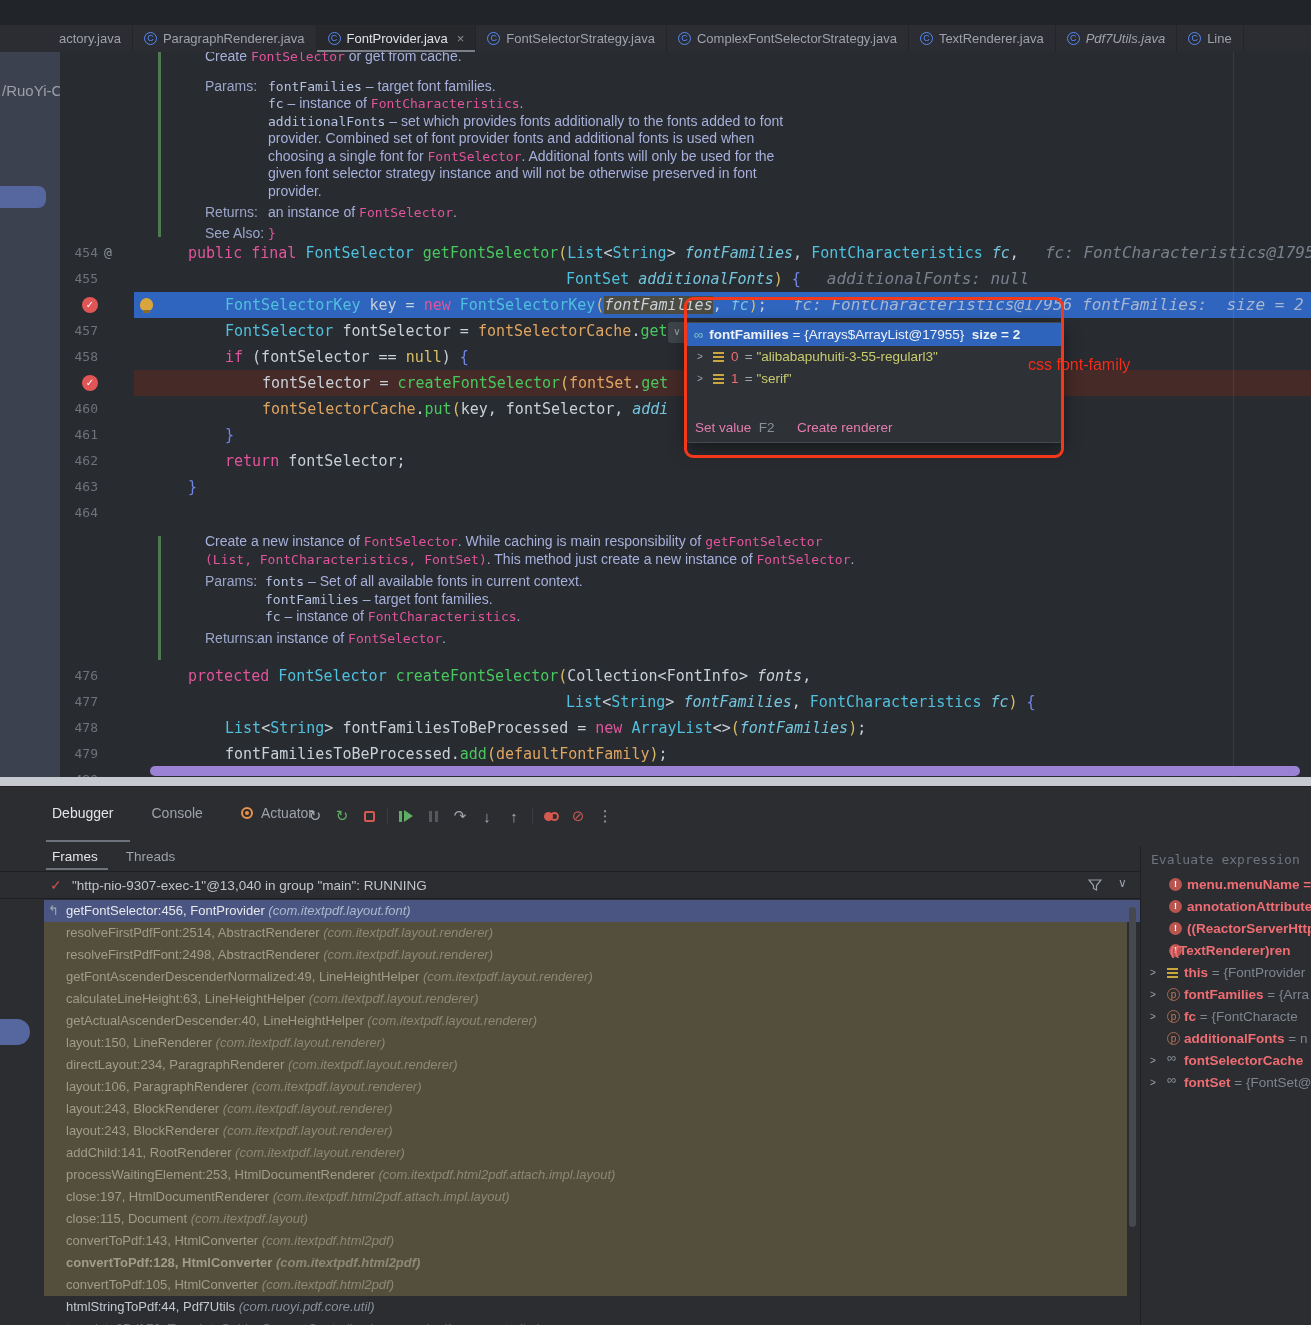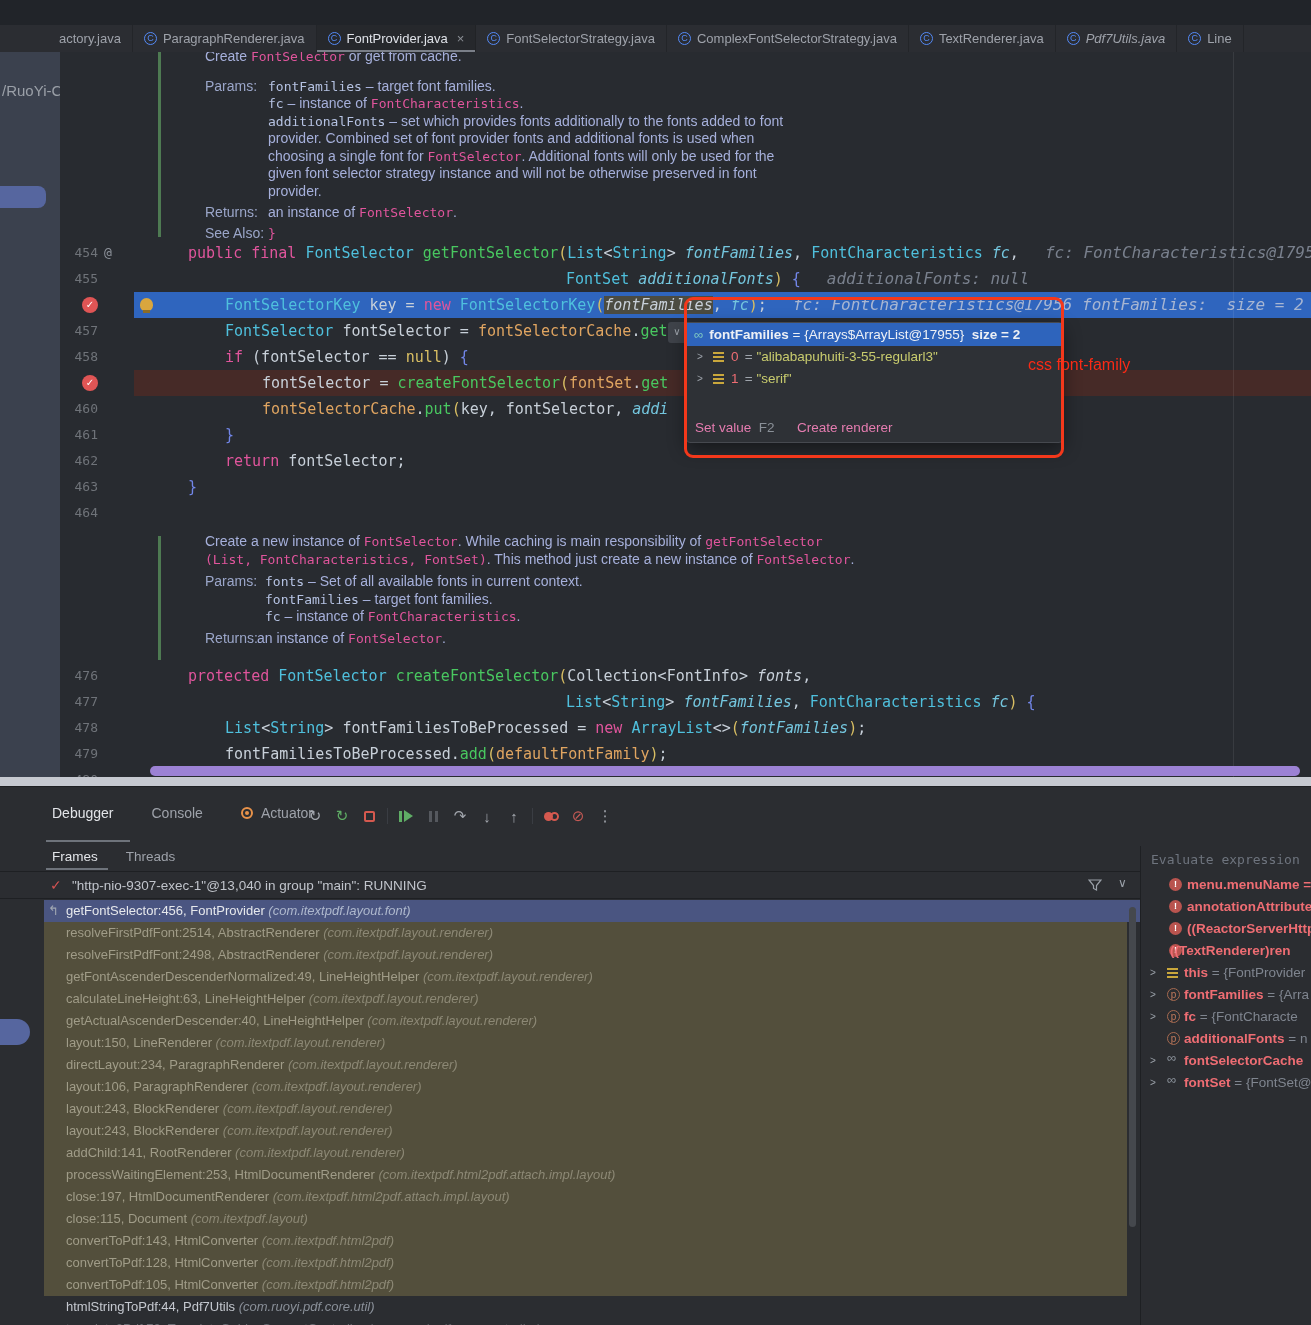--- a/index.html
+++ b/index.html
@@ -359,21 +359,21 @@
       <div class="frow lib" style="top: 132px;"><span>layout:150, LineRenderer </span><span class="pkg">(com.itextpdf.layout.renderer)</span></div>
       <div class="frow lib" style="top: 154px;"><span>directLayout:234, ParagraphRenderer </span><span class="pkg">(com.itextpdf.layout.renderer)</span></div>
       <div class="frow lib" style="top: 176px;"><span>layout:106, ParagraphRenderer </span><span class="pkg">(com.itextpdf.layout.renderer)</span></div>
       <div class="frow lib" style="top: 198px;"><span>layout:243, BlockRenderer </span><span class="pkg">(com.itextpdf.layout.renderer)</span></div>
       <div class="frow lib" style="top: 220px;"><span>layout:243, BlockRenderer </span><span class="pkg">(com.itextpdf.layout.renderer)</span></div>
       <div class="frow lib" style="top: 242px;"><span>addChild:141, RootRenderer </span><span class="pkg">(com.itextpdf.layout.renderer)</span></div>
       <div class="frow lib" style="top: 264px;"><span>processWaitingElement:253, HtmlDocumentRenderer </span><span class="pkg">(com.itextpdf.html2pdf.attach.impl.layout)</span></div>
       <div class="frow lib" style="top: 286px;"><span>close:197, HtmlDocumentRenderer </span><span class="pkg">(com.itextpdf.html2pdf.attach.impl.layout)</span></div>
       <div class="frow lib" style="top: 308px;"><span>close:115, Document </span><span class="pkg">(com.itextpdf.layout)</span></div>
       <div class="frow lib" style="top: 330px;"><span>convertToPdf:143, HtmlConverter </span><span class="pkg">(com.itextpdf.html2pdf)</span></div>
-      <div class="frow lib" style="top: 352px;"><span>convertToPdf:128, HtmlConverter </span><span class="pkg">(com.itextpdf.html2pdf)</span></div>
+      <div class="frow lib" style="top: 352px; font-weight: bold;"><span>convertToPdf:128, HtmlConverter </span><span class="pkg">(com.itextpdf.html2pdf)</span></div>
       <div class="frow lib" style="top: 374px;"><span>convertToPdf:105, HtmlConverter </span><span class="pkg">(com.itextpdf.html2pdf)</span></div>
       <div class="frow normal" style="top: 396px;"><span>htmlStringToPdf:44, Pdf7Utils </span><span class="pkg">(com.ruoyi.pdf.core.util)</span></div>
       <div class="frow partial" style="top: 418px;"><span>template2Pdf:73, TemplateGoldenSupportController </span><span class="pkg">(com.ruoyi.pdf.core.controller)</span></div>
     </div>
   <div id="frames-scroll"></div>
   <div id="panel-strip-btn"></div>
   <div id="vdivider"></div>
   <div id="right-panel">
     <div id="eval-header">Evaluate expression</div>
     <div id="var-items">

